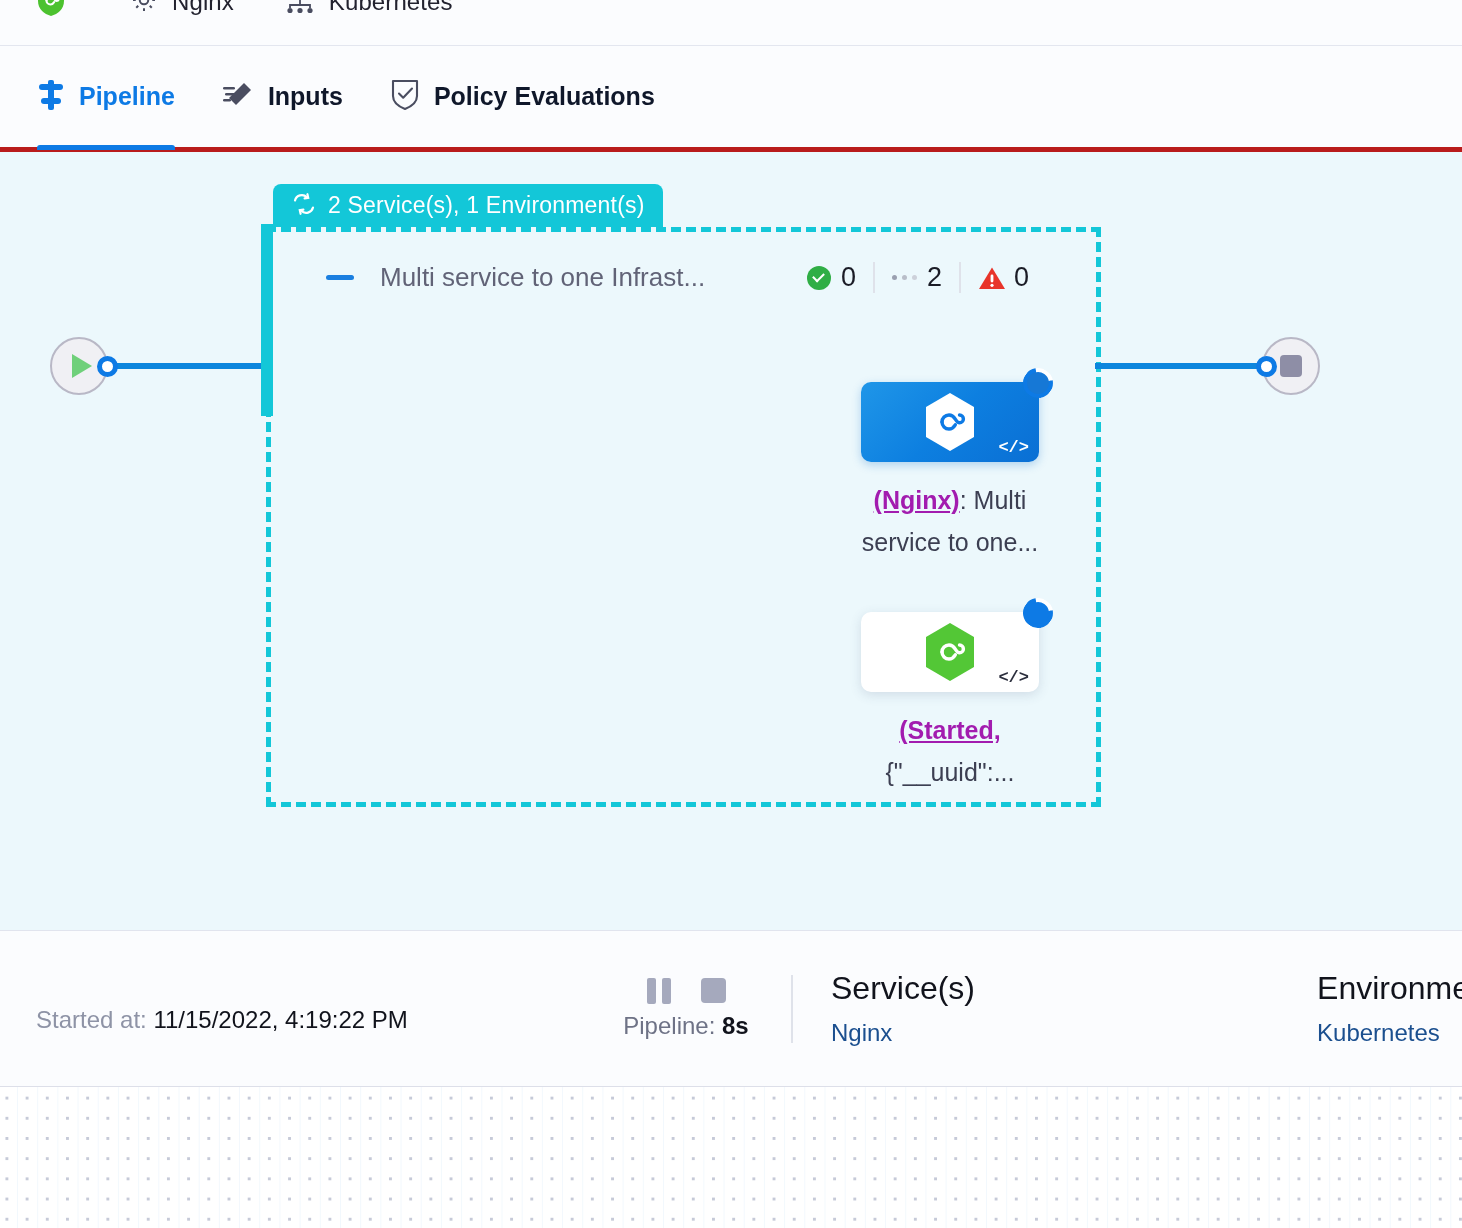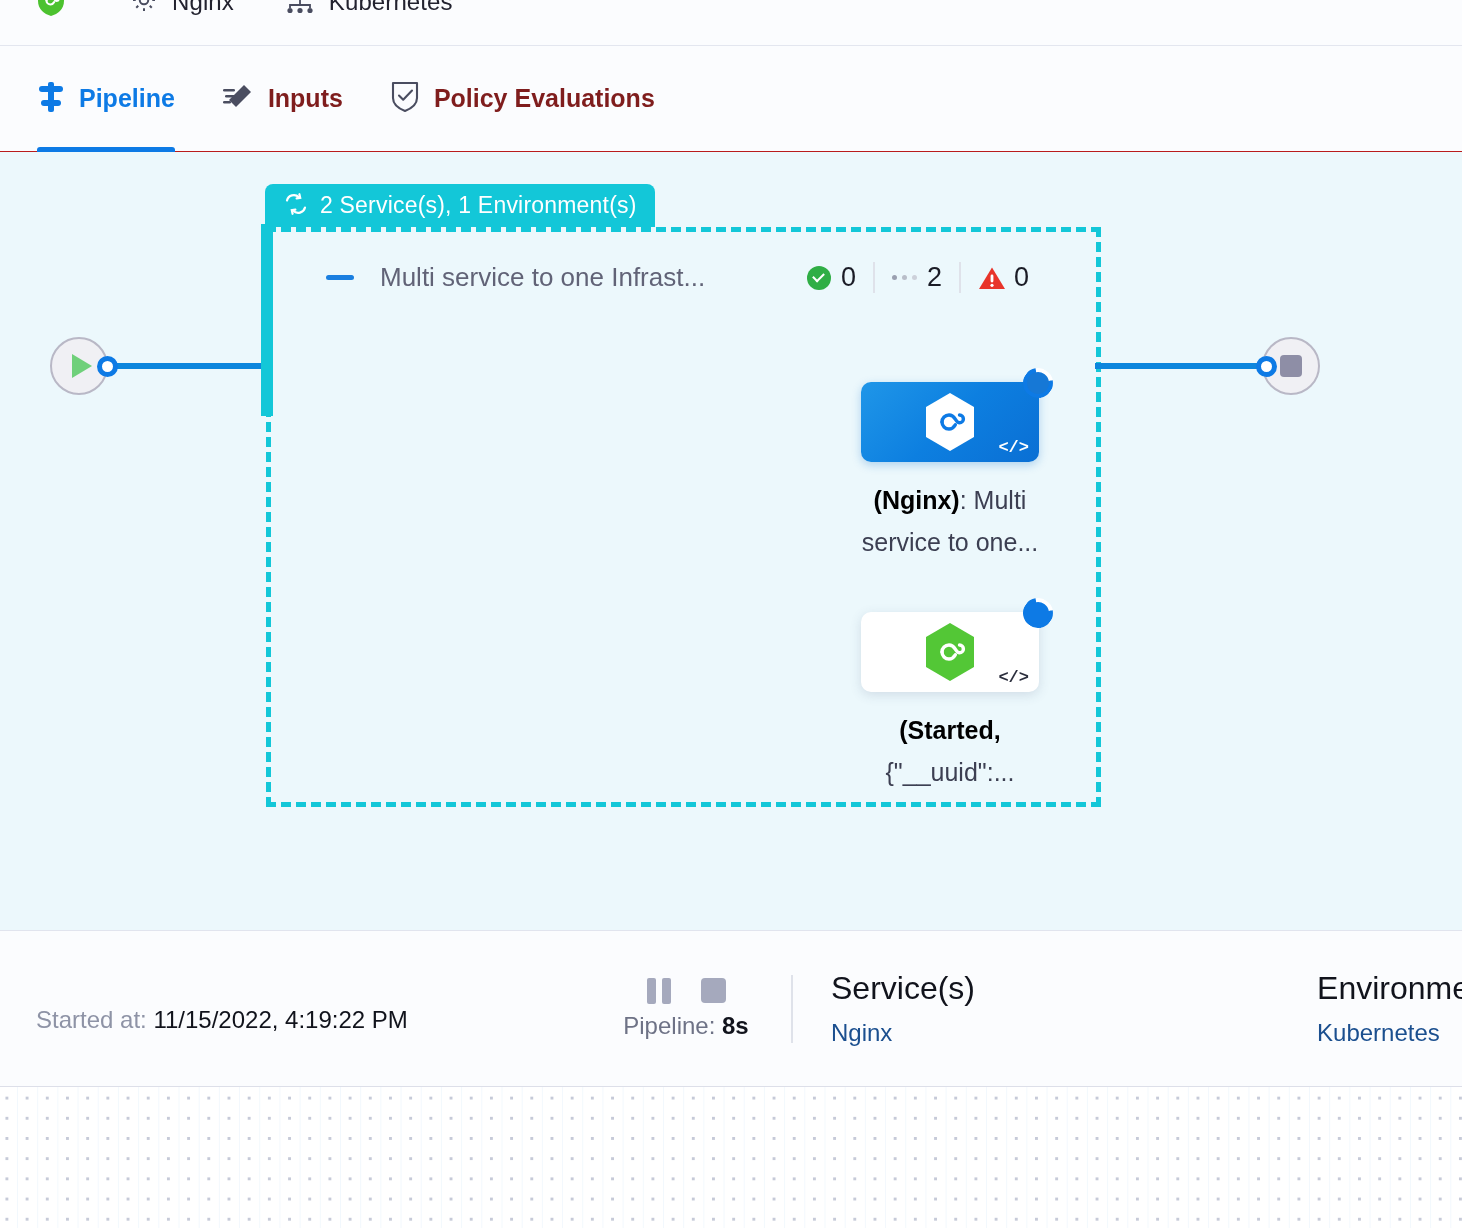--- a/index.html
+++ b/index.html
@@ -28,30 +28,30 @@
   .topstrip-border {
     position: absolute; left: 0; top: 45px; width: 1462px; height: 1px;
     background: #e3e6ef;
   }
 
   
   .tabbar {
     position: absolute; left: 0; top: 46px; width: 1462px; height: 106px;
     background: #fbfcfe;
     display: flex; align-items: center;
-    border-bottom: 1px solid #b91c1c;
+    border-bottom: 5px solid #b91c1c;
   }
   .tab {
     display: flex; align-items: center; gap: 14px;
     height: 106px; padding: 0 0px;
     cursor: pointer; position: relative;
   }
   .tab + .tab { margin-left: 47px; }
   .tab:first-child { margin-left: 37px; }
-  .tab-label { font-size: 25px; font-weight: bold; color: #7f1d1d; white-space: nowrap; }
+  .tab-label { font-size: 25px; font-weight: bold; color: #0f172a; white-space: nowrap; }
   .tab.active .tab-label { color: #0d7ae5; }
   .tab.active::after {
     content: ""; position: absolute; left: 0; right: 0; bottom: 0;
     height: 5px; background: #0d7ae5; border-radius: 3px 3px 0 0;
   }
 
   
   .canvas {
     position: absolute; left: 0; top: 152px; width: 1462px; height: 778px;
     background: #ecf8fc;
@@ -83,21 +83,21 @@
 
   .edge {
     position: absolute; height: 6px; background: #0d86dd; z-index: 2;
   }
   .edge.e-left  { left: 108px; top: 211px; width: 155px; }
   .edge.e-right { left: 1095px; top: 211px; width: 168px; }
 
   
   .group-wrap { position: absolute; left: 261px; top: 32px; }
   .group-header {
-    position: absolute; left: 4px; top: 0; height: 43px;
+    position: absolute; left: 12px; top: 0; height: 43px;
     background: #13c7d8; border-radius: 8px 8px 0 0;
     display: flex; align-items: center; gap: 11px;
     padding: 0 18px 0 18px; z-index: 5;
   }
   .group-header-label {
     color: #ffffff; font-size: 23px; white-space: nowrap; letter-spacing: .2px;
   }
   .group-left-bar {
     position: absolute; left: 0; top: 40px; width: 12px; height: 192px;
     background: #13c7d8; z-index: 5;
@@ -166,21 +166,21 @@
     border: 4px solid #0d7ae5; border-top-color: #ffffff;
     background: #1678d6;
     transform: rotate(35deg);
   }
   .spinner.solid { background: #0d7ae5; border-top-color: #ffffff; }
   .node-label {
     margin-top: 17px; text-align: center;
     font-size: 25px; line-height: 42px; color: #3c3f52;
     word-break: break-word;
   }
-  .node-label b { font-weight: bold; color: #000000; }
+  .node-label b { font-weight: bold; color: #a21caf; text-decoration: underline; }
 
   
   .detail {
     position: absolute; left: 0; top: 930px; width: 1462px; height: 157px;
     background: #fbfcfe;
     border-top: 1px solid #e1e4ee;
     border-bottom: 1px solid #dddfe9;
     display: flex; align-items: center;
     overflow: hidden;
   }

